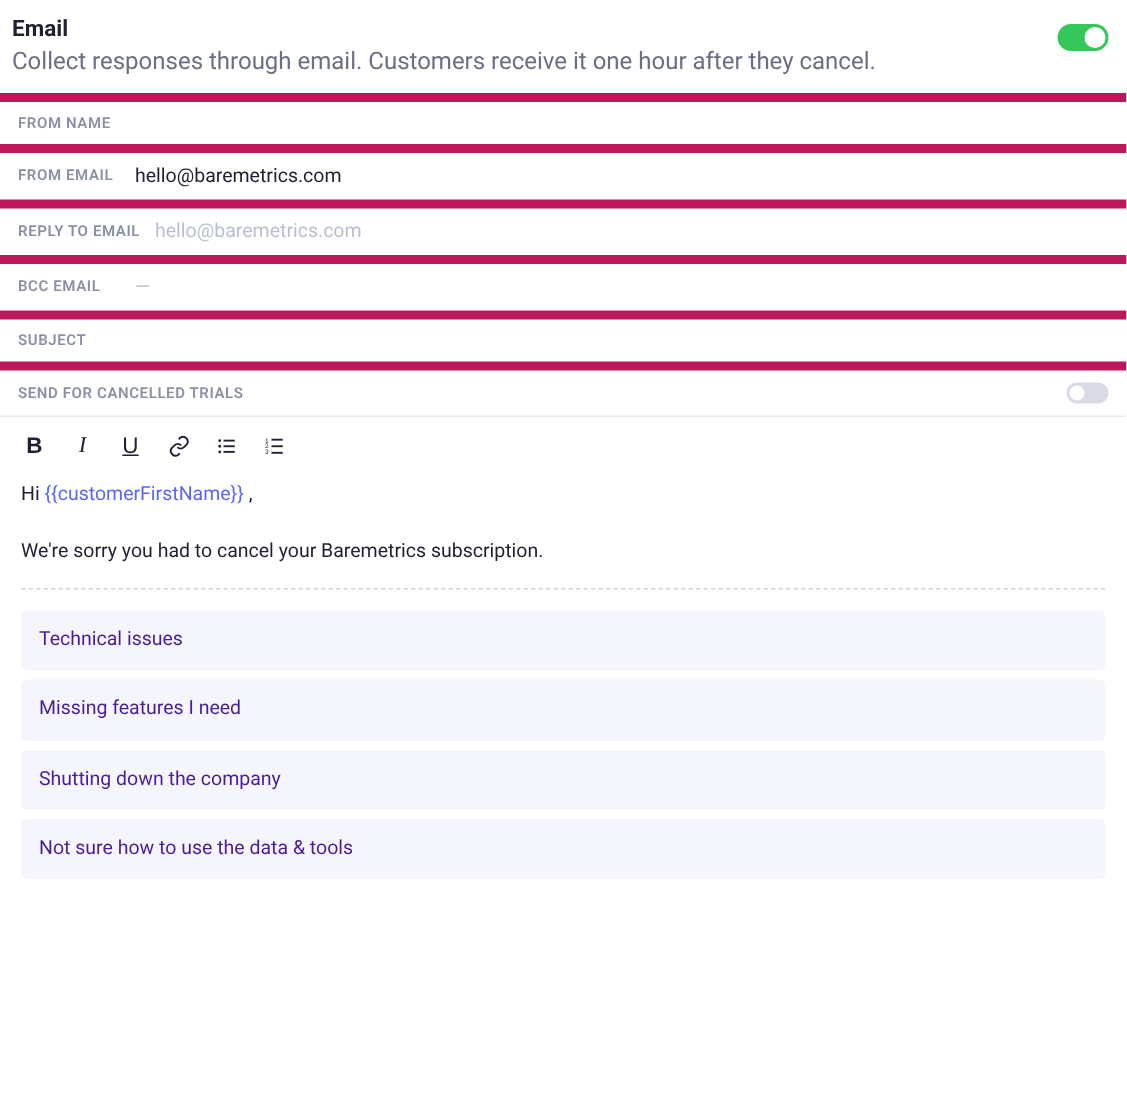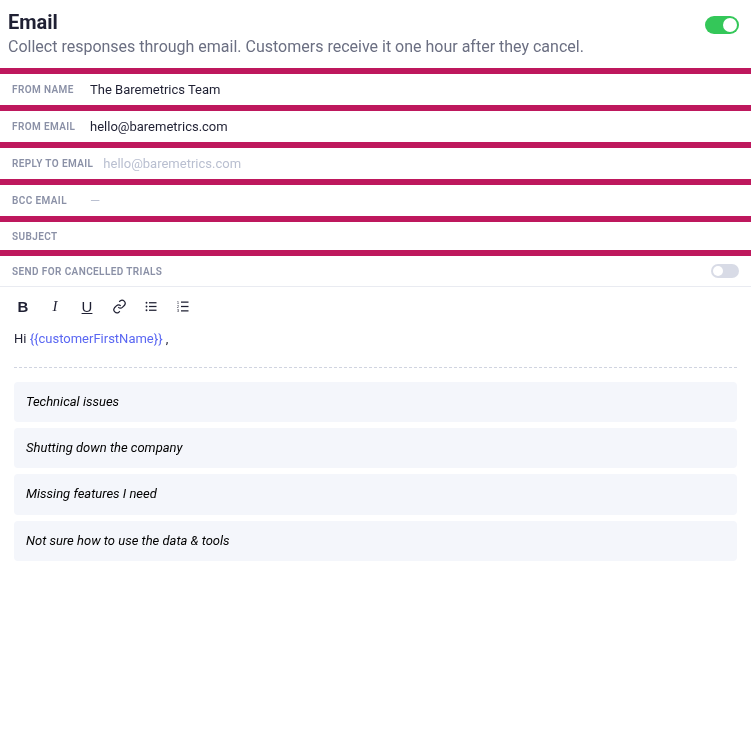--- a/index.html
+++ b/index.html
@@ -10,21 +10,21 @@
     font-size: 13px;
     width: 751px;
   }
   .header {
     display: flex;
     align-items: flex-start;
     justify-content: space-between;
     padding: 10px 12px 12px 8px;
   }
   .header-left h2 {
-    font-size: 20px;
+    font-size: 15px;
     font-weight: 700;
     color: #1f2033;
     margin-bottom: 3px;
   }
   .header-left p {
     font-size: 16px;
     color: #6b6f82;
   }
   .toggle {
     position: relative;
@@ -106,23 +106,22 @@
   }
   .reason-list {
     display: flex;
     flex-direction: column;
     gap: 6px;
   }
   .reason-item {
     background: #f4f6fb;
     border-radius: 4px;
     padding: 10px 12px;
-    color: #000000;
-    font-size: 13px;
-    font-style: italic;
+    color: #4c1d95;
+    font-size: 13px;
   }
   .small-toggle {
     width: 28px;
     height: 14px;
     border-radius: 8px;
   }
   .small-toggle .knob { width: 10px; height: 10px; top: 2px; }
 </style>
 </head>
 <body>
@@ -132,21 +131,20 @@
     <h2>Email</h2>
     <p>Collect responses through email. Customers receive it one hour after they cancel.</p>
   </div>
   <div class="toggle on">
     <div class="knob"></div>
   </div>
 </div>
 
 <div class="field-row">
   <span class="field-label">FROM NAME</span>
-  <span class="field-value">The Baremetrics Team</span>
 </div>
 <div class="field-row">
   <span class="field-label">FROM EMAIL</span>
   <span class="field-value">hello@baremetrics.com</span>
 </div>
 <div class="field-row">
   <span class="field-label">REPLY TO EMAIL</span>
   <span class="field-value placeholder">hello@baremetrics.com</span>
 </div>
 <div class="field-row">
@@ -198,23 +196,24 @@
       <text x="1" y="20" font-size="7">3</text>
         <rect x="8" y="18" width="12" height="2"></rect>
     </svg>
   </button>
 </div>
 
 <div class="editor-body">
   <div class="greeting">
     <span>Hi </span><span class="variable">{{customerFirstName}}</span><span> ,</span>
   </div>
+  <div class="intro">We're sorry you had to cancel your Baremetrics subscription.</div>
 
   <hr class="dashed-sep">
 
   <div class="reason-list">
     <div class="reason-item">Technical issues</div>
+    <div class="reason-item">Missing features I need</div>
     <div class="reason-item">Shutting down the company</div>
-    <div class="reason-item">Missing features I need</div>
     <div class="reason-item">Not sure how to use the data &amp; tools</div>
   </div>
 
 </div>
 
 </body></html>

